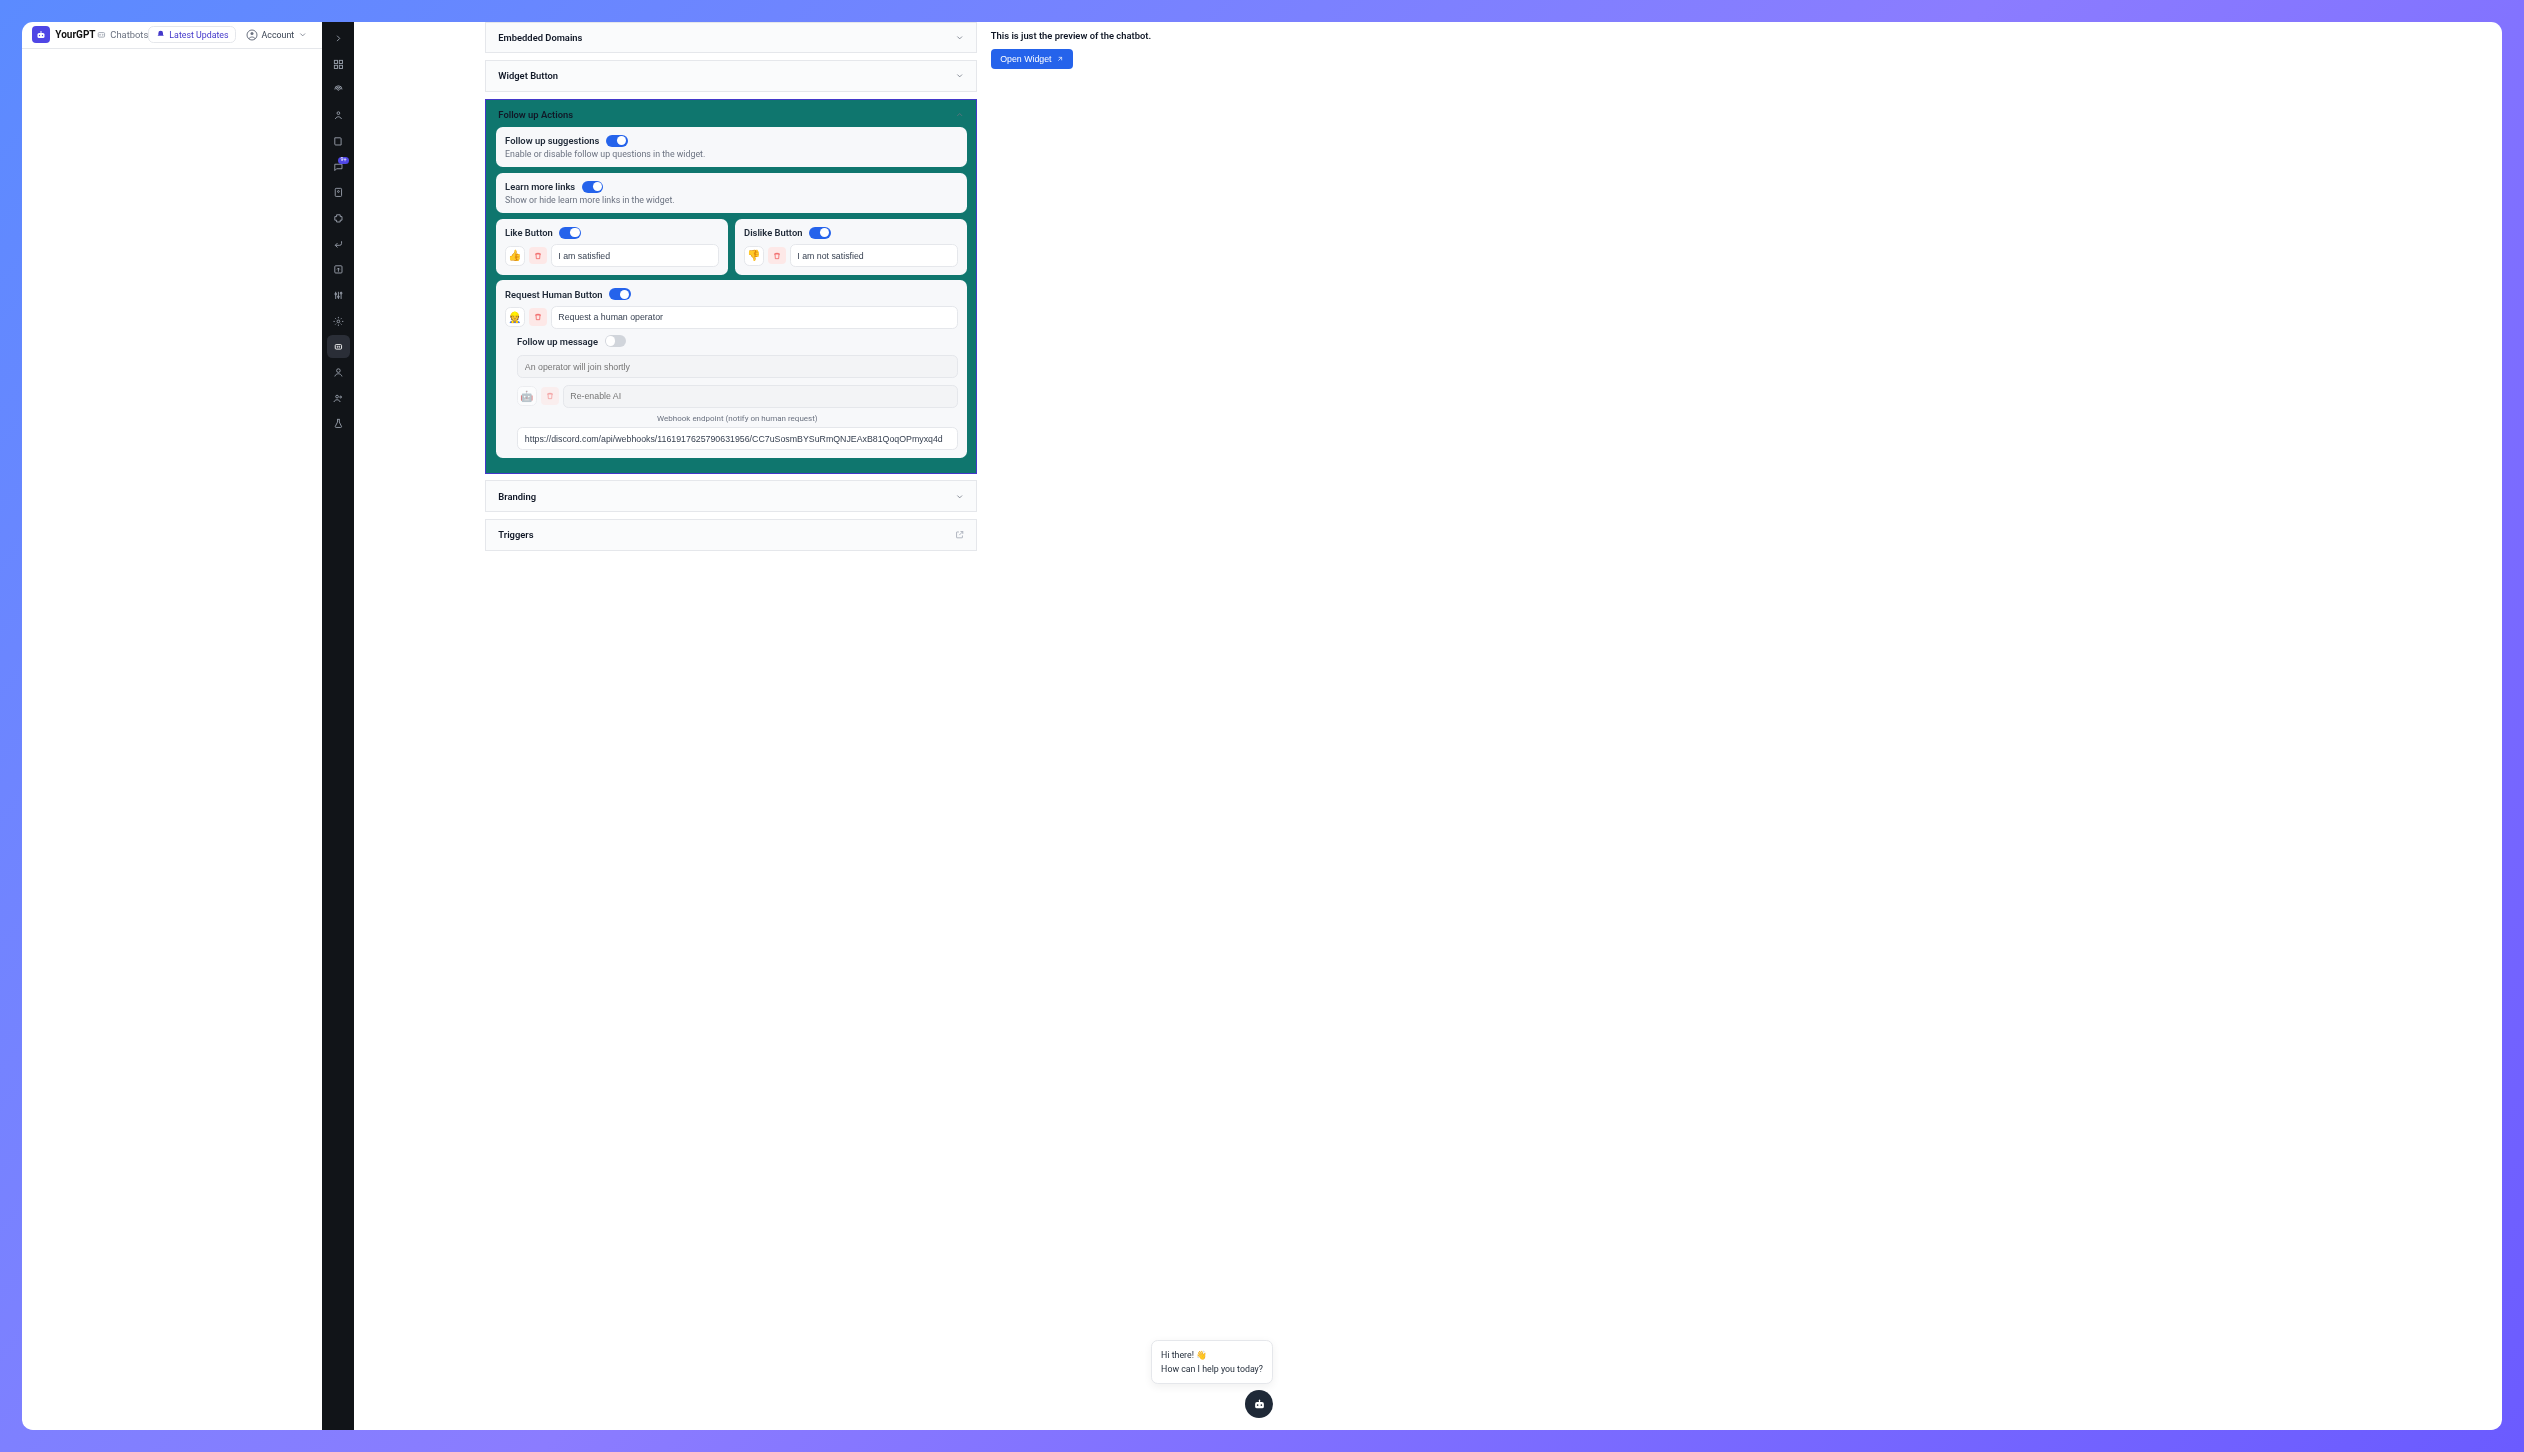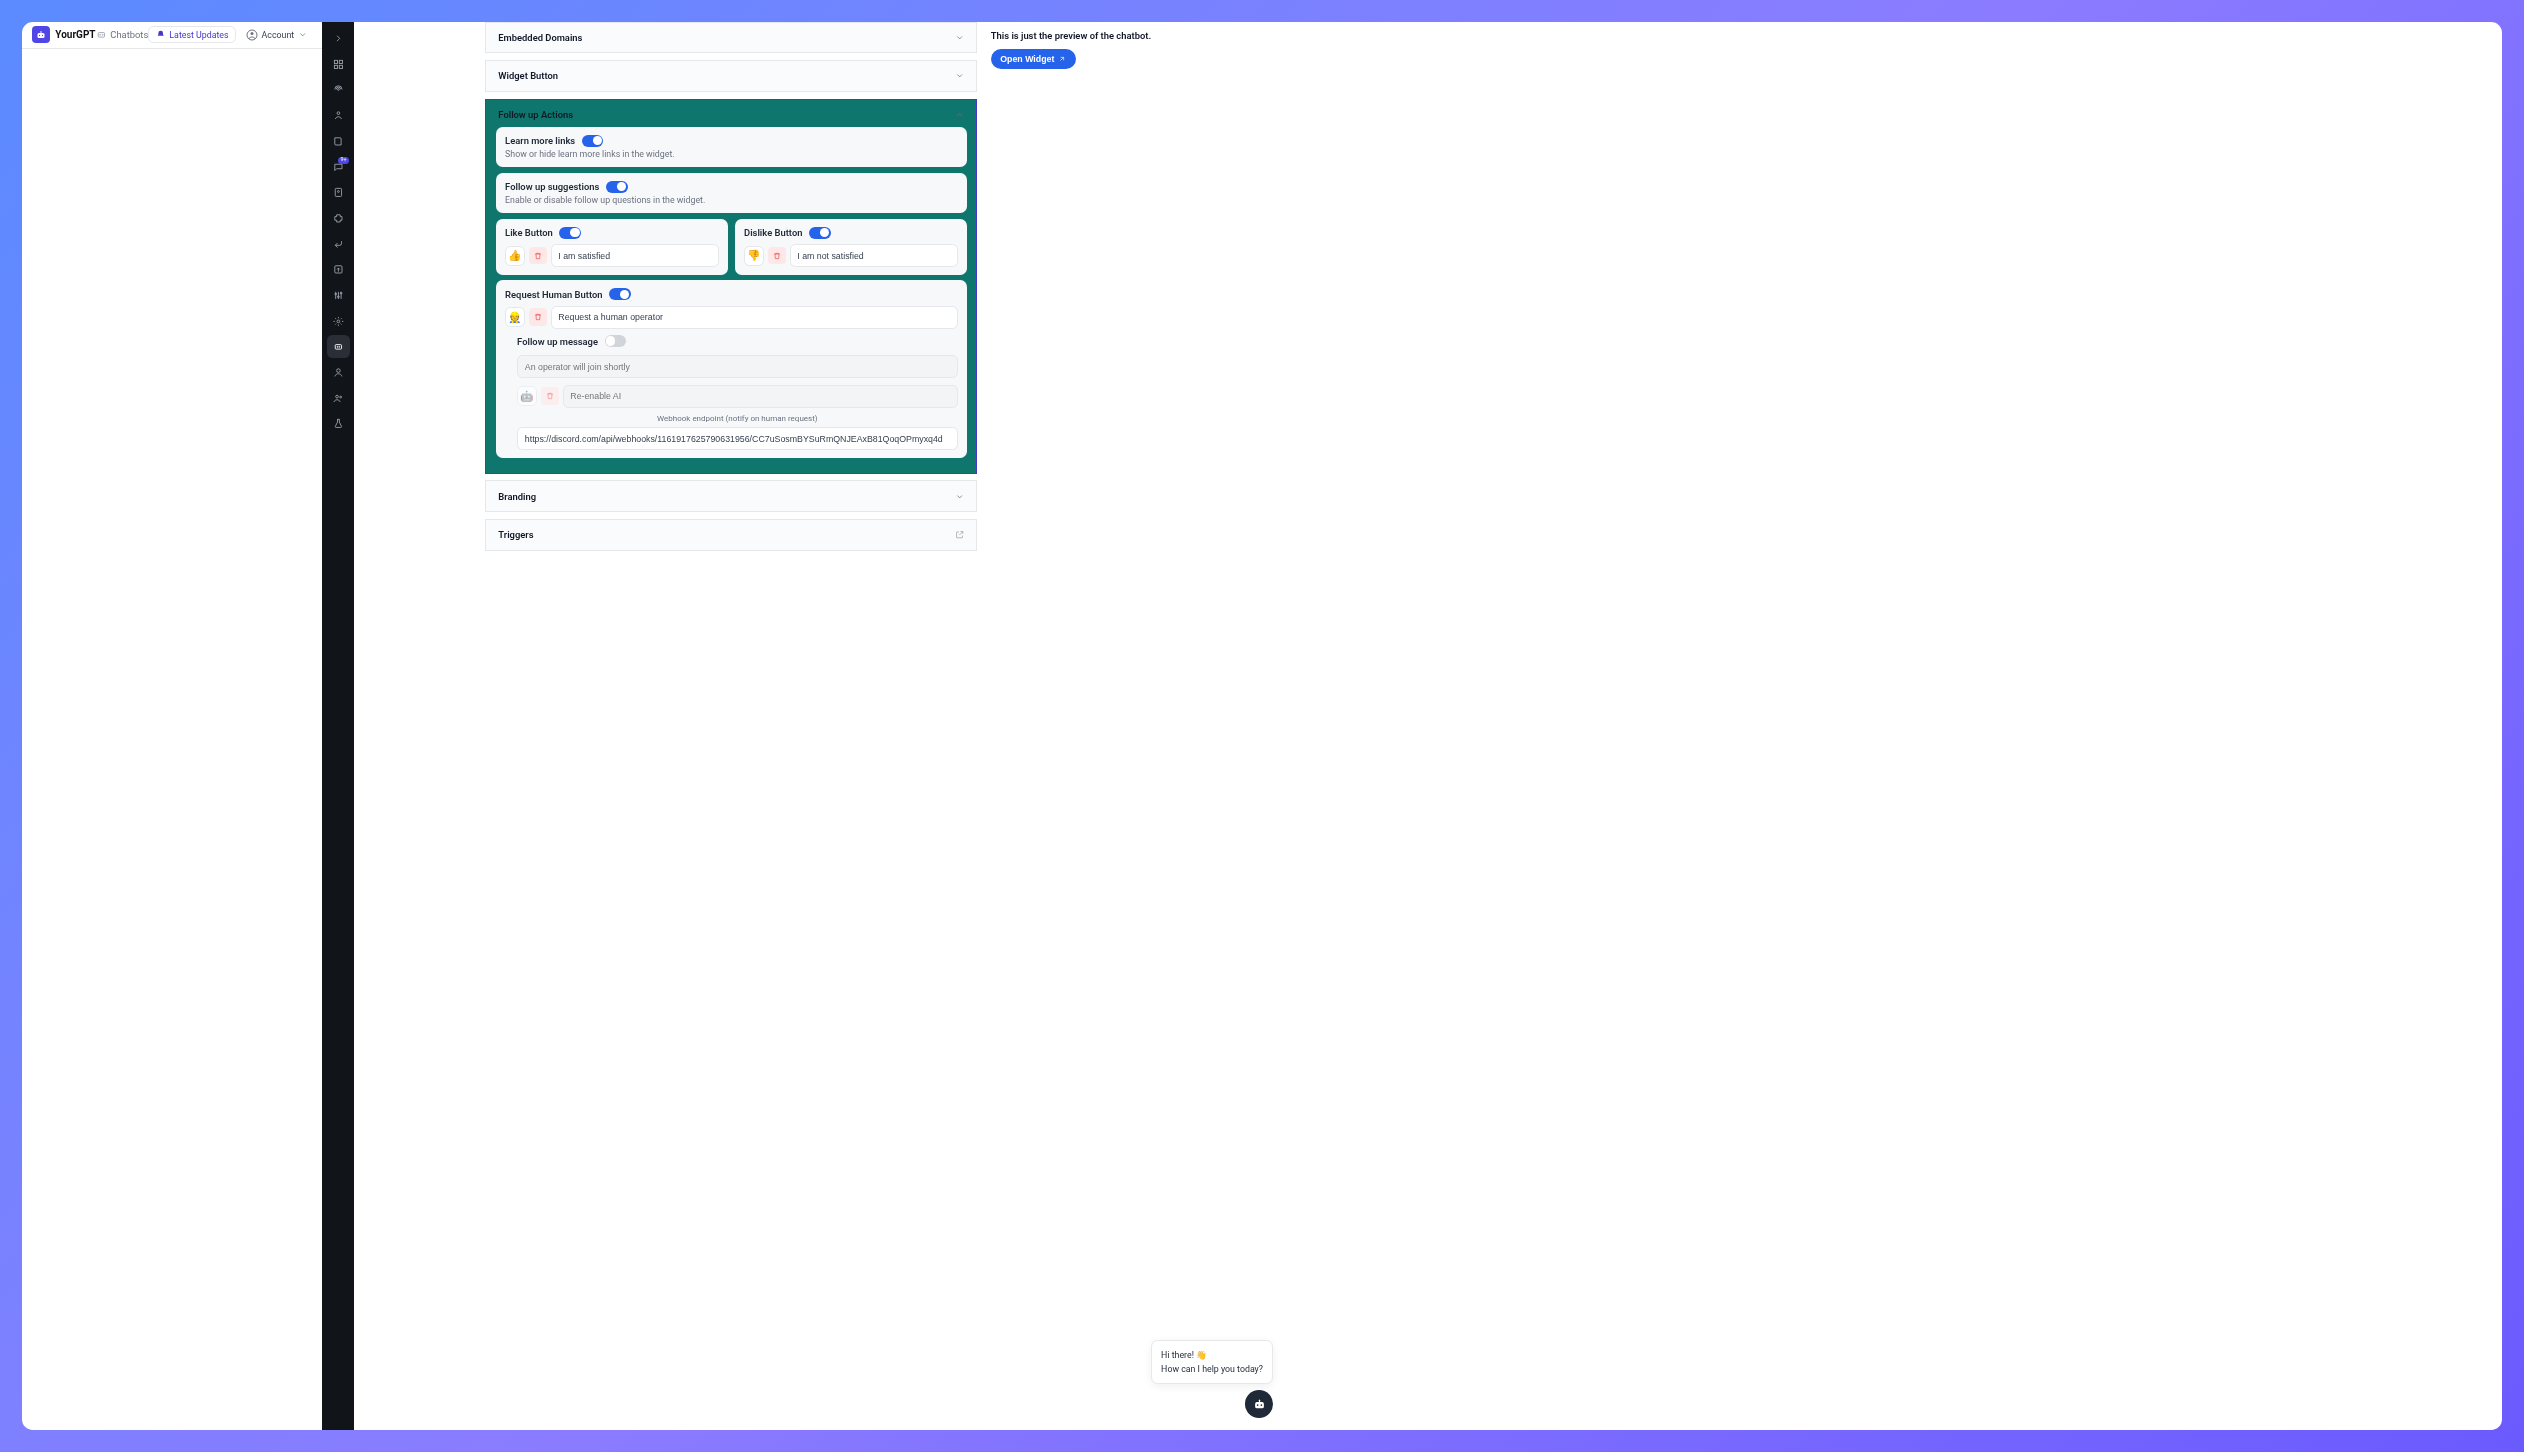--- a/index.html
+++ b/index.html
@@ -102,22 +102,22 @@
   flex:1; border:0.7px solid #e5e7eb; border-radius:5.4px; padding:5.4px 6.7px;
   background:#fff; font-size:8.8px; color:#374151;
 }
 .text-input.disabled { background:#f3f4f6; color:#9ca3af; }
 .label-small { font-size:8px; color:#6b7280; margin:6.7px 0 4px 0;text-align:center; }
 .nested { padding-left:12px; margin-top:6.7px; }
 .section.triggers .section-header { }
 .external-icon { color:#9ca3af; }
 .preview-text { color:#111827; font-weight:600; margin-bottom:8px; font-size:9.4px; }
 .open-widget-btn {
-  background:#2563eb; color:#fff; border:none; border-radius:10px; padding:5.4px 9.4px;
-  display:inline-flex; align-items:center; gap:4px; cursor:pointer; font-size:8.8px; font-weight:700;
+  background:#2563eb; color:#fff; border:none; border-radius:4px; padding:5.4px 9.4px;
+  display:inline-flex; align-items:center; gap:4px; cursor:pointer; font-size:8.8px; font-weight:400;
 }
 .chat-preview {
   position:absolute; bottom:12px; right:27px; display:flex; flex-direction:column; align-items:flex-end;
 }
 .chat-bubble {
   background:#fff; border:0.7px solid #e5e7eb; border-radius:6.7px; padding:6.7px 9.4px;
   margin-bottom:6.7px; box-shadow:0 2.7px 8px rgba(0,0,0,.06); font-size:8.8px; line-height:1.6;
 }
 .chat-fab {
   width:28px; height:28px; border-radius:50%; background:#1f2937;
@@ -305,32 +305,32 @@
           <div class="section-header">
             <span>Follow up Actions</span>
             <svg class="chevron" viewBox="0 0 24 24" fill="none" stroke="#6b7280" stroke-width="2">
                 <polyline points="6 15 12 9 18 15"></polyline>
               </svg>
           </div>
           <div class="section-body">
 
             <div class="subsection">
               <div class="subsection-title">
+                <span>Follow up suggestions</span>
+                <div class="toggle on"></div>
+              </div>
+              <div class="subsection-desc">Enable or disable follow up questions in the widget.</div>
+            </div>
+
+            <div class="subsection">
+              <div class="subsection-title">
                 <span>Learn more links</span>
                 <div class="toggle on"></div>
               </div>
               <div class="subsection-desc">Show or hide learn more links in the widget.</div>
-            </div>
-
-            <div class="subsection">
-              <div class="subsection-title">
-                <span>Follow up suggestions</span>
-                <div class="toggle on"></div>
-              </div>
-              <div class="subsection-desc">Enable or disable follow up questions in the widget.</div>
             </div>
 
             <div class="two-col">
               <div class="subsection">
                 <div class="subsection-title">
                   <span>Like Button</span>
                   <div class="toggle on"></div>
                 </div>
                 <div class="emoji-row">
                   <div class="emoji-btn">👍</div>

